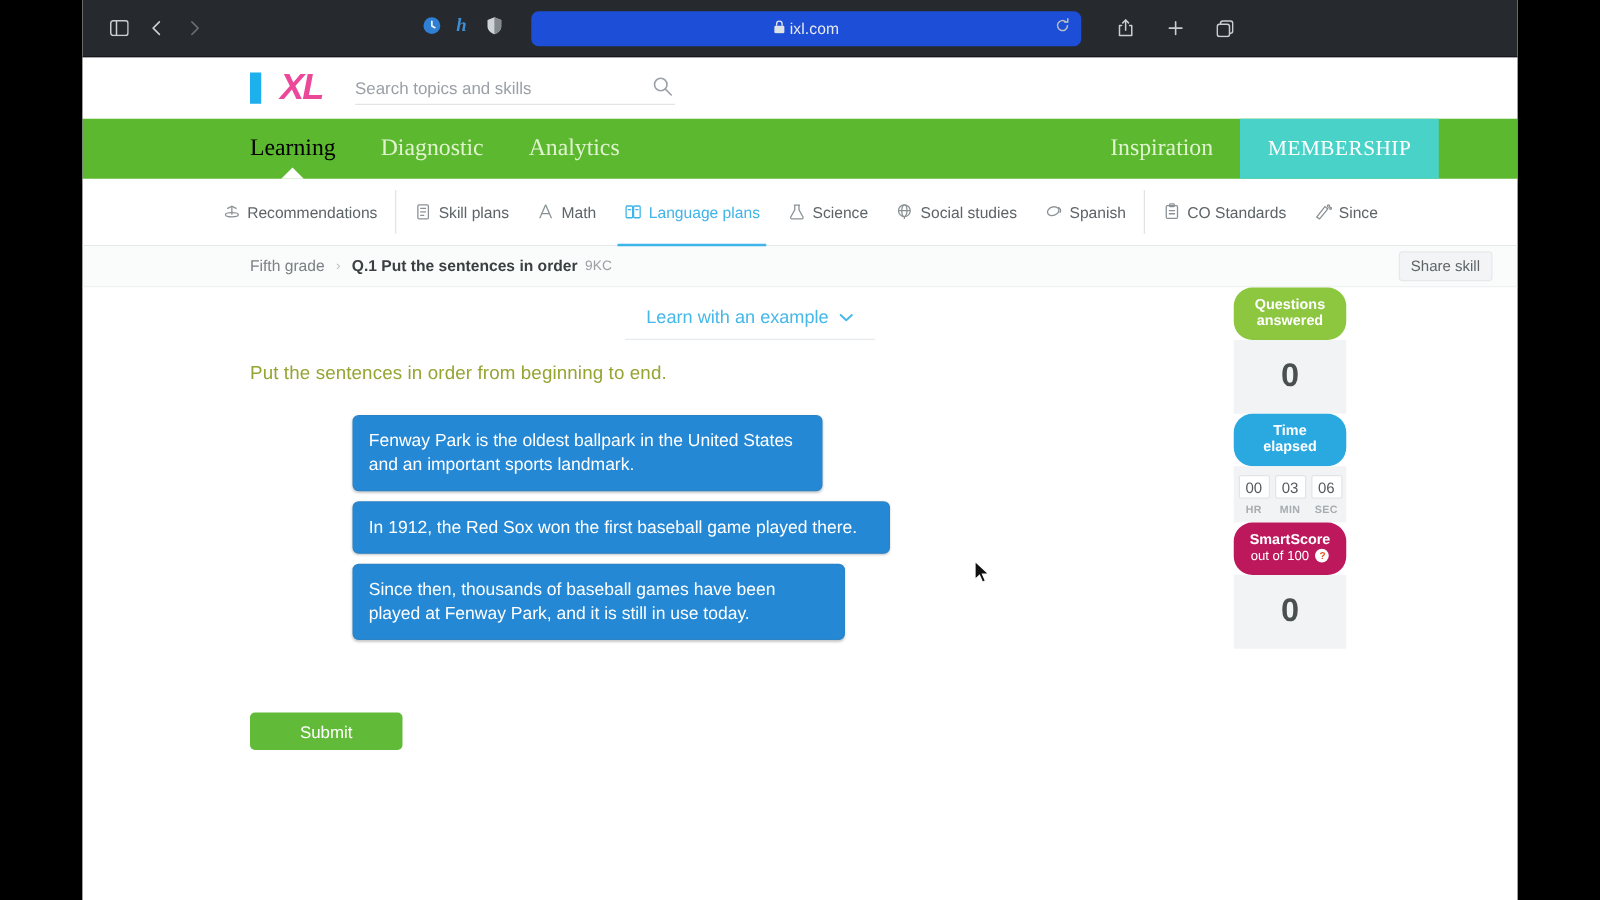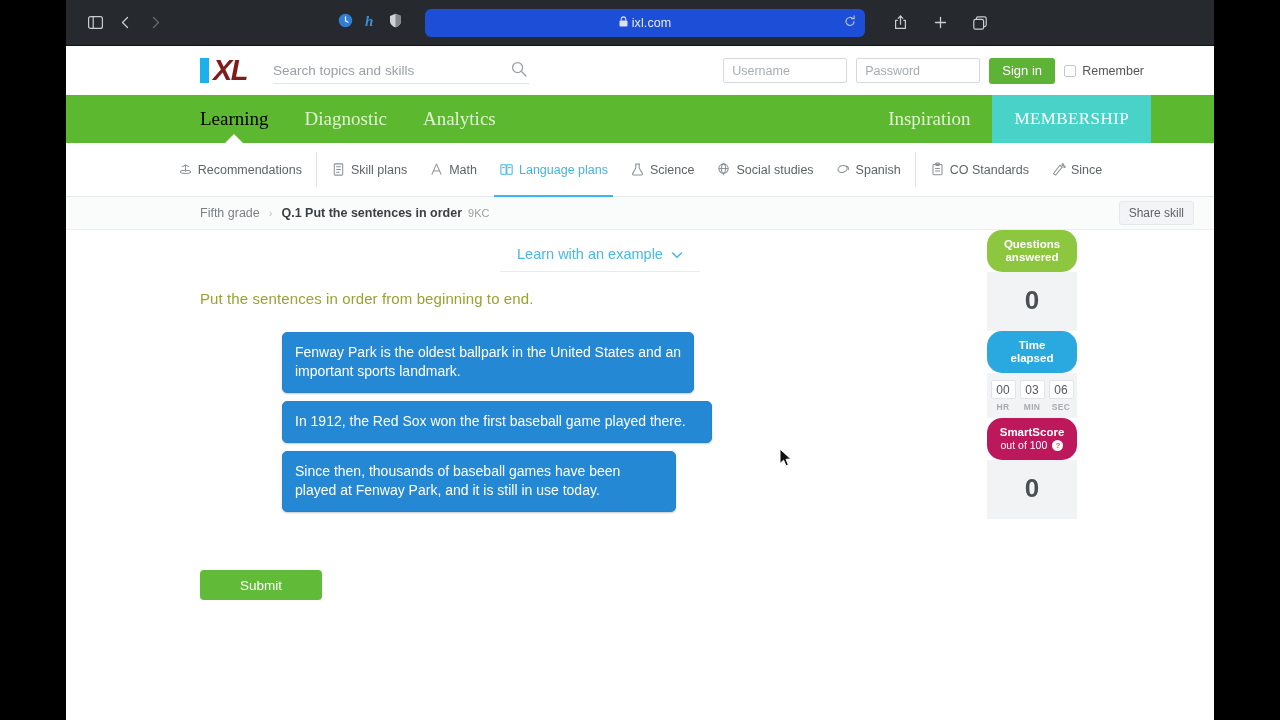--- a/index.html
+++ b/index.html
@@ -41,21 +41,21 @@
 
   
   .ixl-top {
     height: 49px; background: #fff; display: flex; align-items: center;
     padding-left: 134px; padding-right: 70px; position: relative;
   }
   .logo { display: flex; align-items: center; height: 26px; letter-spacing: -1px; }
   .logo .bar { width: 9px; height: 25px; background: #1eb0ec; display: inline-block; }
   .logo .xl {
     font-family: "Liberation Sans", sans-serif; font-weight: bold; font-size: 29px;
-    color: #7f1d1d; line-height: 25px; margin-left: 4px; letter-spacing: -1.5px;
+    color: #ec4899; line-height: 25px; margin-left: 15px; letter-spacing: -1.5px;
     font-style: italic;
   }
   .search-wrap {
     margin-left: 26px; width: 256px; position: relative;
     border-bottom: 1px solid #e3e6e8; height: 27px;
   }
   .search-wrap input {
     width: 100%; height: 26px; border: 0; outline: none; font-size: 13.5px;
     color: #444; font-family: "Liberation Sans", sans-serif; background: transparent;
   }
@@ -279,29 +279,20 @@
       </div>
       <div class="search-wrap">
         <input type="text" placeholder="Search topics and skills" style="">
         <span class="search-ico">
           <svg width="16" height="16" viewBox="0 0 16 16" fill="none" stroke="currentColor" stroke-width="1.3">
               <circle cx="6.6" cy="6.6" r="5"></circle>
               <line x1="10.3" y1="10.3" x2="15" y2="15" stroke-linecap="round"></line>
             </svg>
         </span>
       </div>
-      <div class="login">
-        <input type="text" placeholder="Username" style="">
-        <input type="password" placeholder="Password" style="">
-        <button class="signin-btn">Sign in</button>
-        <label class="remember">
-          <span class="box"></span>
-          <span>Remember</span>
-        </label>
-      </div>
     </div>
 
     <div class="greennav">
       <div class="gn-item active">Learning</div>
       <div class="gn-item">Diagnostic</div>
       <div class="gn-item">Analytics</div>
       <div class="gn-right">
         <div class="gn-item">Inspiration</div>
         <div class="gn-membership">MEMBERSHIP</div>
         <div style="width:63px"></div>
@@ -420,21 +411,21 @@
         <span class="chev">
           <svg width="12" height="8" viewBox="0 0 12 8" fill="none" stroke="currentColor" stroke-width="1.5" stroke-linecap="round" stroke-linejoin="round">
               <polyline points="1.5,2 6,6.2 10.5,2"></polyline>
             </svg>
         </span>
       </div>
 
       <div class="prompt">Put the sentences in order from beginning to end.</div>
 
       <div class="cards">
-        <div class="card" style="width:412px">Fenway Park is the oldest ballpark in the United States and an important sports landmark.</div>
+        <div class="card" style="width:376px">Fenway Park is the oldest ballpark in the United States and an important sports landmark.</div>
         <div class="card" style="width:430px">In 1912, the Red Sox won the first baseball game played there.</div>
         <div class="card" style="width:394px">Since then, thousands of baseball games have been played at Fenway Park, and it is still in use today.</div>
       </div>
 
       <button class="submit-btn">Submit</button>
 
       <div class="side">
         <div class="side-head qa" style="white-space:pre-line">Questions
 answered</div>
         <div class="side-val">0</div>

